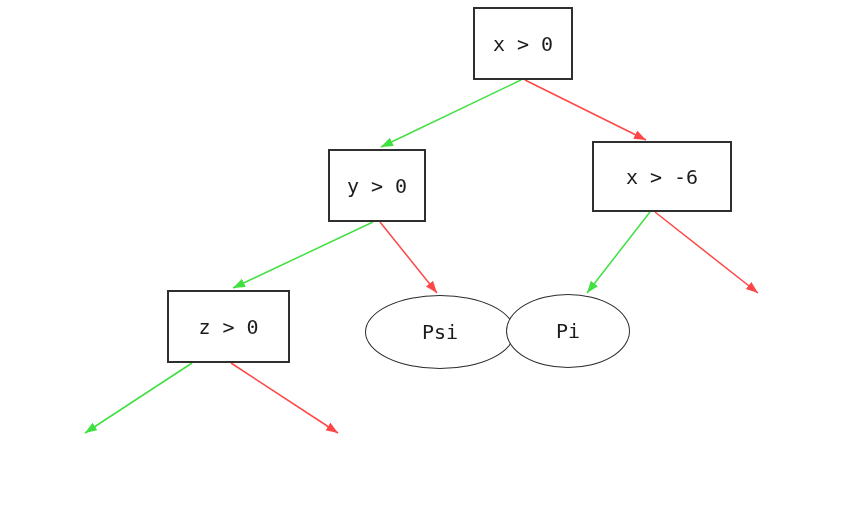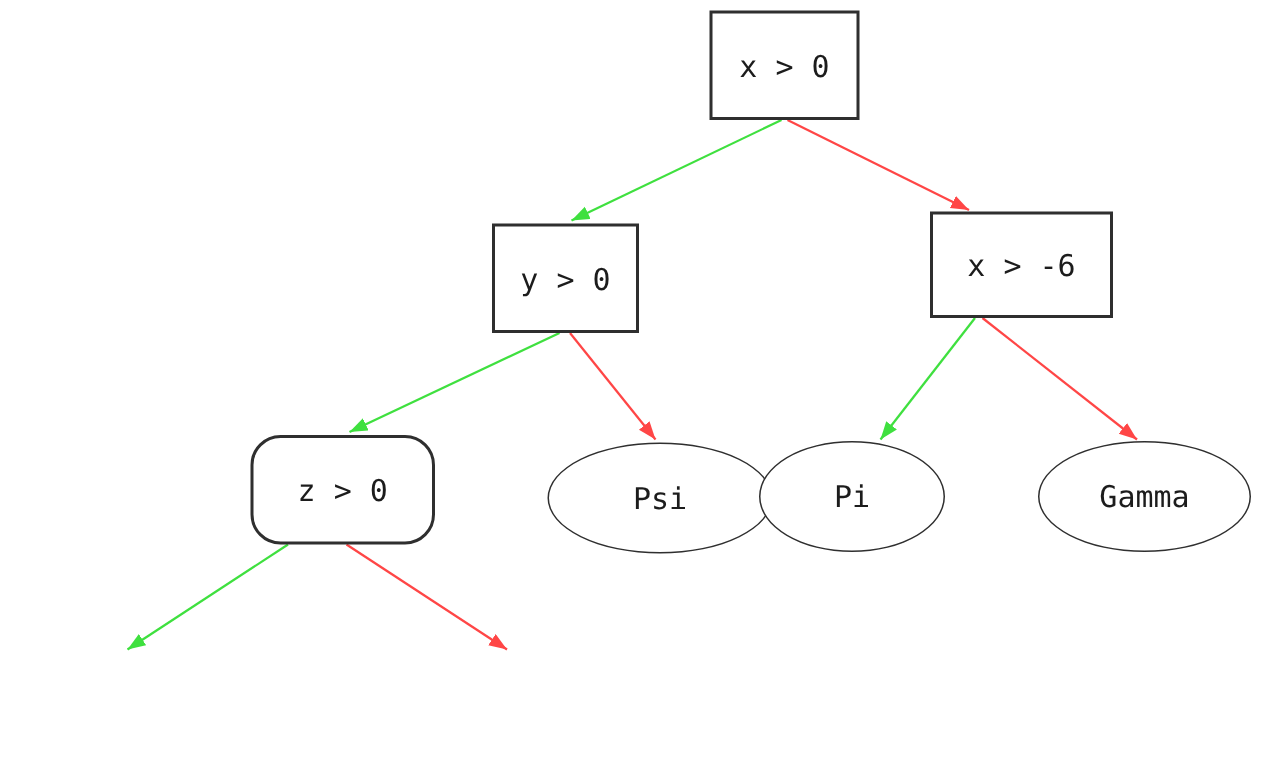--- a/index.html
+++ b/index.html
@@ -57,25 +57,24 @@
     <line class="edge edge-true" x1="650" y1="212" x2="587" y2="293" marker-end="url(#arrow-true)"></line>
     <line class="edge edge-false" x1="655" y1="212" x2="758" y2="293" marker-end="url(#arrow-false)"></line>
     <line class="edge edge-true" x1="192" y1="363" x2="85" y2="433" marker-end="url(#arrow-true)"></line>
     <line class="edge edge-false" x1="231" y1="363" x2="338" y2="433" marker-end="url(#arrow-false)"></line>
   </svg>
 
   <div class="node box" style="left:473px;top:7px;width:100px;height:73px;">x &gt; 0</div>
 
   <div class="node box" style="left:328px;top:149px;width:98px;height:73px;text-align:center;">y &gt; 0</div>
 
-  <div class="node box" style="left:620px;top:141px;width:122px;height:71px;">x &gt; -6</div>
+  <div class="node box" style="left:592px;top:141px;width:140px;height:71px;">x &gt; -6</div>
 
-  <div class="node box" style="left:167px;top:290px;width:123px;height:73px;border-radius:20px;">z &gt; 0</div>
+  <div class="node box" style="left:167px;top:290px;width:123px;height:73px;">z &gt; 0</div>
 
   <div class="node ellipse" style="left:365px;top:295px;width:150px;height:74px;">Psi</div>
 
   <div class="node ellipse" style="left:506px;top:294px;width:124px;height:74px;">Pi</div>
 
-  <div class="node ellipse" style="left:692px;top:294px;width:142px;height:74px;">Gamma</div>
 
 
 
 </div>
 
 </body></html>

